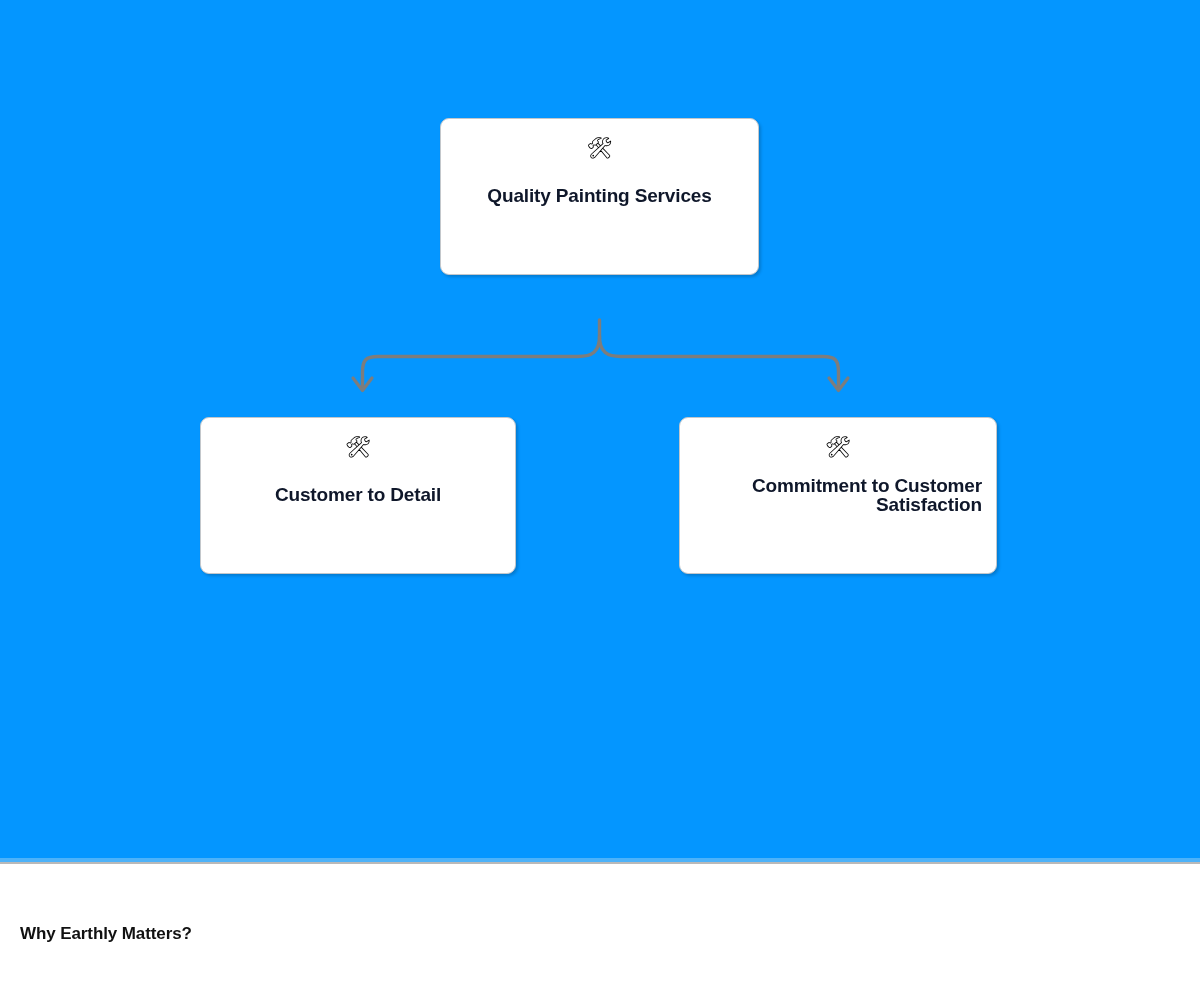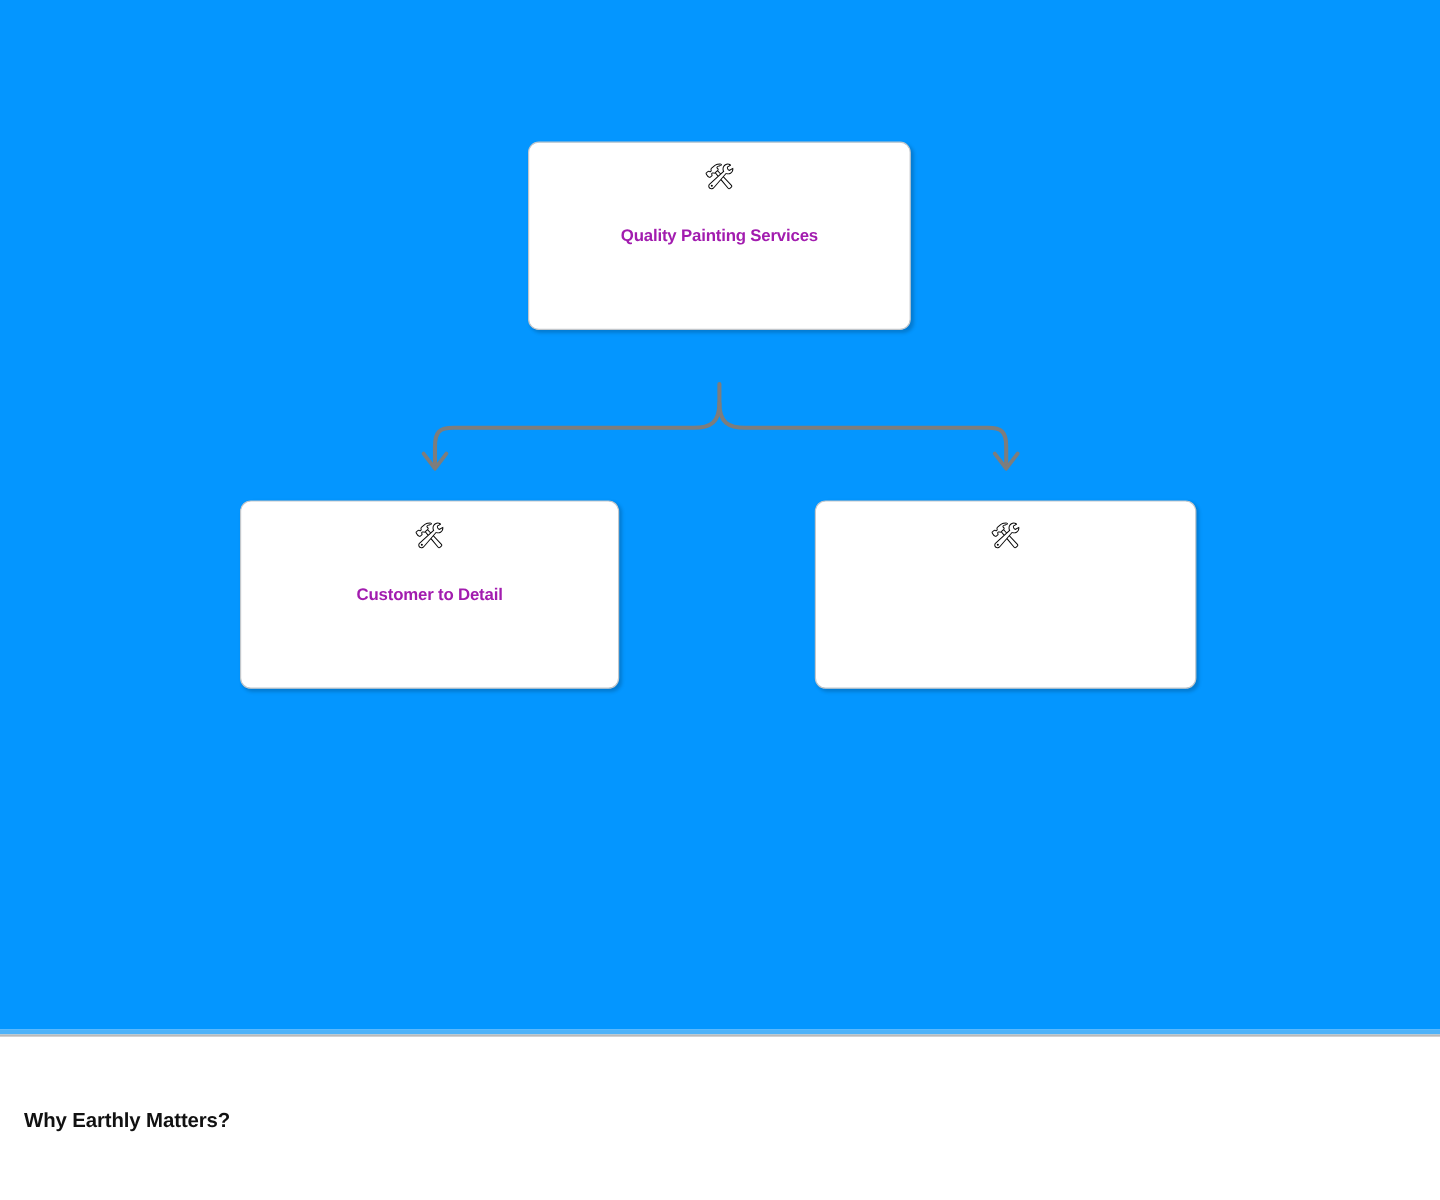--- a/index.html
+++ b/index.html
@@ -90,23 +90,23 @@
     margin-top: 17px;
     font-size: 21px;
     line-height: 24px;
     height: 24px;
     user-select: none;
   }
 
   .node-label {
     margin-top: 27px;
     padding: 0 14px;
-    font-size: 14px;
+    font-size: 19px;
     font-weight: bold;
-    color: #a21caf;
+    color: #0f172a;
     text-align: right;
     line-height: 18.5px;
     letter-spacing: -0.15px;
   }
 
   #card-right .node-label {
     margin-top: 18px;
   }
 
   
@@ -160,20 +160,21 @@
     <div class="node-label">Quality Painting Services</div>
   </div>
 
   <div class="node-card" id="card-left">
     <div class="node-icon">🛠</div>
     <div class="node-label">Customer to Detail</div>
   </div>
 
   <div class="node-card" id="card-right">
     <div class="node-icon">🛠</div>
+    <div class="node-label">Commitment to Customer Satisfaction</div>
   </div>
 
 </div>
 
 <div id="panel-underline"></div>
 <div id="panel-divider"></div>
 
 <div id="content-section">
   <div id="section-heading">Why Earthly Matters?</div>
 </div>

